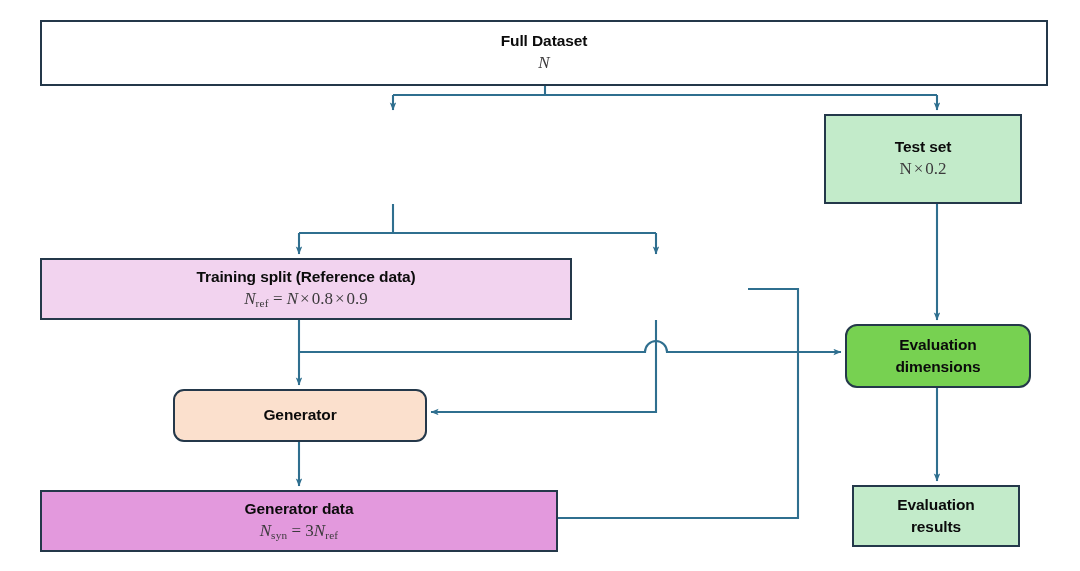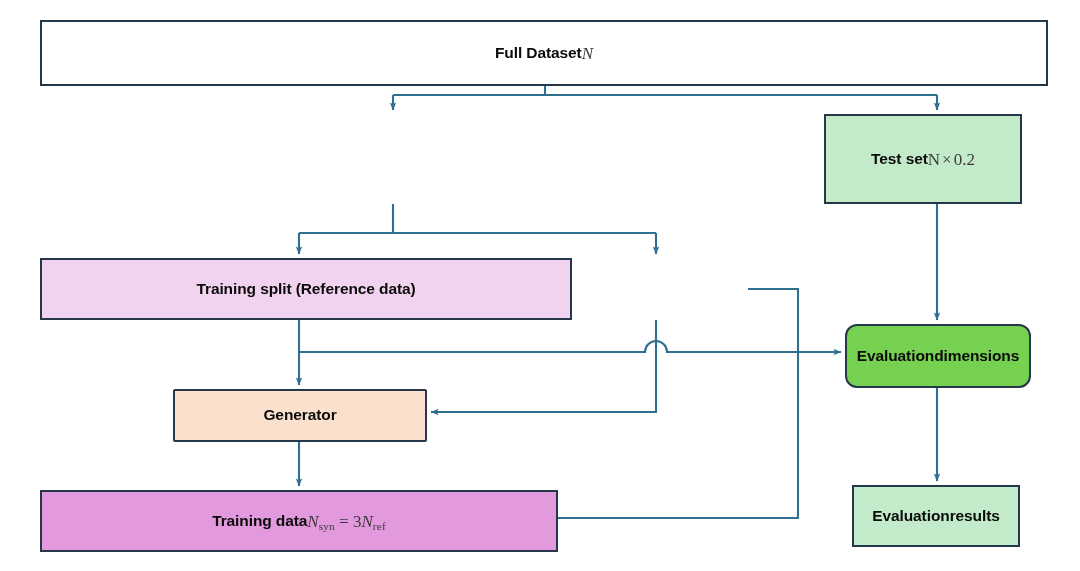--- a/index.html
+++ b/index.html
@@ -10,21 +10,21 @@
     overflow:hidden;
   }
   #stage{position:relative;width:1080px;height:571px;}
   #wires{position:absolute;left:0;top:0;width:1080px;height:571px;}
 
   .node{
     position:absolute;
     box-sizing:border-box;
     border:2px solid #24384a;
     display:flex;
-    flex-direction:row;
+    flex-direction:column;
     align-items:center;
     justify-content:center;
     text-align:center;
     z-index:3;
   }
   .node .title{
     font-weight:bold;
     font-size:15.5px;
     color:#0b0b0b;
     letter-spacing:-0.1px;
@@ -50,21 +50,21 @@
 
   .two-line .title{line-height:1.45;}
 
   
   #n-full      {left:40px;  top:20px;  width:1008px; height:66px;  background:#ffffff;}
   #n-trainval  {left:40px;  top:114px; width:708px;  height:90px;  background:#dce8f5;}
   #n-test      {left:824px; top:114px; width:198px;  height:90px;  background:#c3ebca;}
   #n-trainsplit{left:40px;  top:258px; width:532px;  height:62px;  background:#f2d3ef;}
   #n-valsplit  {left:565px; top:258px; width:183px;  height:62px;  background:#cdcdcd;}
   #n-evaldims  {left:845px; top:324px; width:186px;  height:64px;  background:#77d151; border-radius:12px;}
-  #n-generator {left:173px; top:389px; width:254px;  height:53px;  background:#fbe0cd; border-radius:2px;}
+  #n-generator {left:173px; top:389px; width:254px;  height:53px;  background:#fbe0cd; border-radius:11px;}
   #n-synthetic {left:40px;  top:490px; width:518px;  height:62px;  background:#e399dd;}
   #n-evalres   {left:852px; top:485px; width:168px;  height:62px;  background:#c3ebca;}
 </style>
 </head>
 <body>
 
 <div id="stage">
 
   <svg id="wires" viewBox="0 0 1080 571" xmlns="http://www.w3.org/2000/svg">
     <defs>
@@ -110,34 +110,35 @@
   </div>
 
 
   <div class="node" id="n-test">
     <div class="title">Test set</div>
     <div class="sub"><span class="up">N</span><span class="times">×</span>0.2</div>
   </div>
 
   <div class="node" id="n-trainsplit">
     <div class="title">Training split (Reference data)</div>
+    <div class="sub"><span class="it">N<sub>ref</sub></span> = <span class="it">N</span><span class="times">×</span>0.8<span class="times">×</span>0.9</div>
   </div>
 
 
   <div class="node two-line" id="n-evaldims">
     <div class="title">Evaluation</div>
     <div class="title">dimensions</div>
   </div>
 
   <div class="node" id="n-generator">
     <div class="title">Generator</div>
   </div>
 
   <div class="node" id="n-synthetic">
-    <div class="title">Training data</div>
+    <div class="title">Generator data</div>
     <div class="sub"><span class="it">N<sub>syn</sub></span> = 3<span class="it">N<sub>ref</sub></span></div>
   </div>
 
   <div class="node two-line" id="n-evalres">
     <div class="title">Evaluation</div>
     <div class="title">results</div>
   </div>
 
 </div>
 

